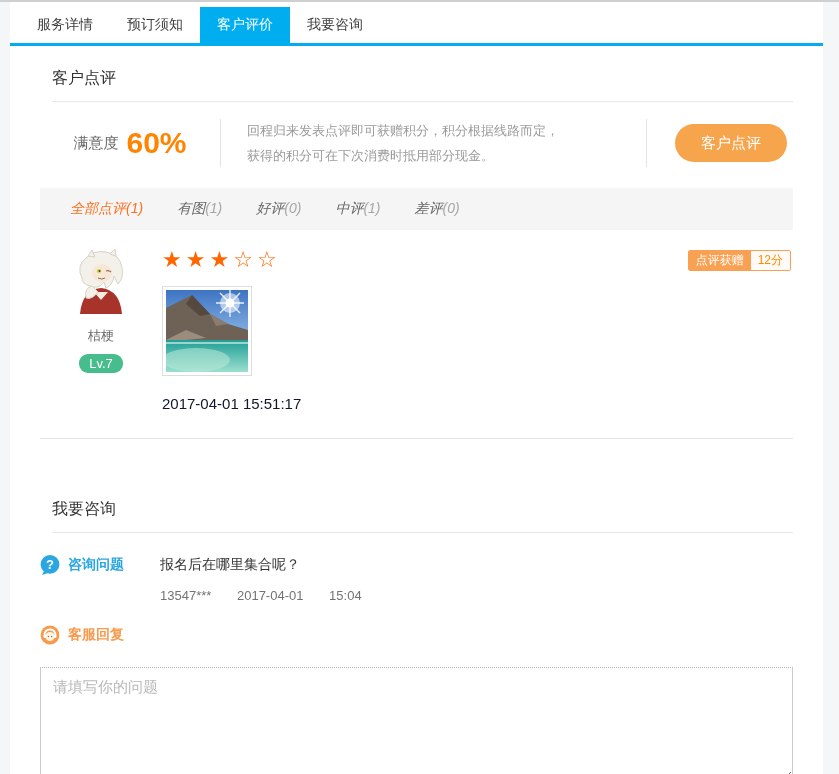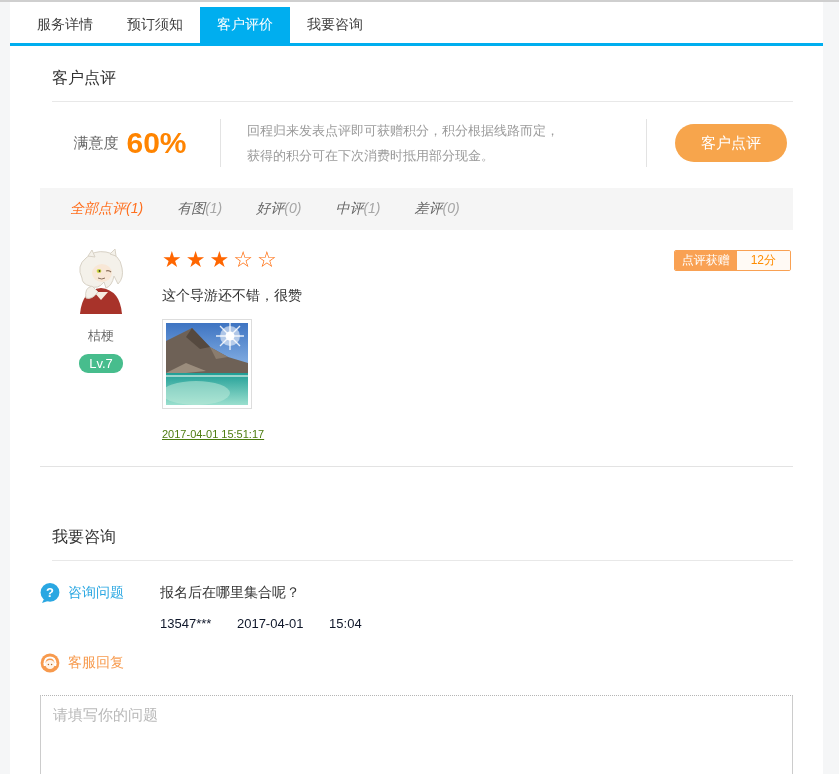--- a/index.html
+++ b/index.html
@@ -57,37 +57,37 @@
     display:inline-block;margin-top:9px;background:#47bd8d;color:#fff;
     font-size:13px;padding:2px 10px;border-radius:9px;
   }
   .rev-right{flex:1;position:relative;padding-top:2px;}
   .stars{font-size:22px;color:#ff6600;letter-spacing:4px;line-height:24px;}
   .reward{
     position:absolute;right:2px;top:4px;display:flex;align-items:flex-start;
     border:1px solid #f9a153;border-radius:2px;font-size:12px;line-height:19px;overflow:hidden;
   }
   .reward .r-lbl{background:#f9a153;color:#fff;padding:0 7px;}
-  .reward .r-val{background:#fffaf5;color:#ff8c00;padding:0 14px;}
+  .reward .r-val{background:#fffaf5;color:#ff8c00;padding:0 7px;}
   .rev-text{margin-top:15px;font-size:14px;color:#333;}
   .photo-frame{
     margin-top:14px;width:82px;height:82px;border:1px solid #ddd;
     padding:3px;background:#fff;cursor:pointer;
   }
   .photo-frame svg{display:block;}
-  .rev-time{margin-top:19px;font-size:11px;color:#4d7c0f;text-decoration:underline;}
+  .rev-time{margin-top:19px;font-size:15px;color:#0f172a;}
   
   .consult{margin-top:60px;}
   .qa-row{display:flex;align-items:center;margin-top:22px;}
   .qa-icon{width:20px;height:20px;flex-shrink:0;margin-right:8px;}
-  .qa-label{font-size:14px;width:72px;flex-shrink:0;}
+  .qa-label{font-size:14px;width:72px;flex-shrink:0;font-weight:bold;}
   .qa-label.q{color:#2aa7e2;}
   .qa-label.a{color:#f79a4d;}
   .qa-text{font-size:14px;color:#333;margin-left:20px;}
-  .qa-meta{margin:13px 0 0 120px;font-size:13px;color:#0f172a;}
+  .qa-meta{margin:13px 0 0 120px;font-size:13px;color:#737373;}
   .qa-meta span{margin-right:22px;}
   .question-input{
     box-sizing:border-box;margin-top:22px;width:100%;height:114px;
     border:1px solid #ccc;border-top:1px dotted #b5b5b5;
     padding:10px 12px;font-size:15px;color:#333;resize:both;outline:none;
     font-family:"Liberation Sans","DejaVu Sans",sans-serif;background:#fff;
   }
   .question-input::placeholder{color:#b8b8b8;}
 </style>
 </head>
@@ -157,21 +157,20 @@
         </svg>
         <div class="username">桔梗</div>
         <span class="level-badge">Lv.7</span>
       </div>
       <div class="rev-right">
         <div class="stars"><span>★★★</span><span>☆☆</span></div>
         <div class="reward">
           <span class="r-lbl">点评获赠</span>
           <span class="r-val">12分</span>
         </div>
-        <div class="rev-text">这个导游还不错，很赞</div>
         <div class="photo-frame">
           <svg width="82" height="82" viewBox="0 0 82 82">
             <defs>
               <linearGradient id="sky" x1="0" y1="0" x2="0" y2="1">
                 <stop offset="0" stop-color="#3e74c2"></stop>
                   <stop offset="1" stop-color="#8fb8e8"></stop>
               </linearGradient>
               <linearGradient id="water" x1="0" y1="0" x2="0" y2="1">
                 <stop offset="0" stop-color="#1f9e96"></stop>
                   <stop offset="1" stop-color="#9adfce"></stop>

